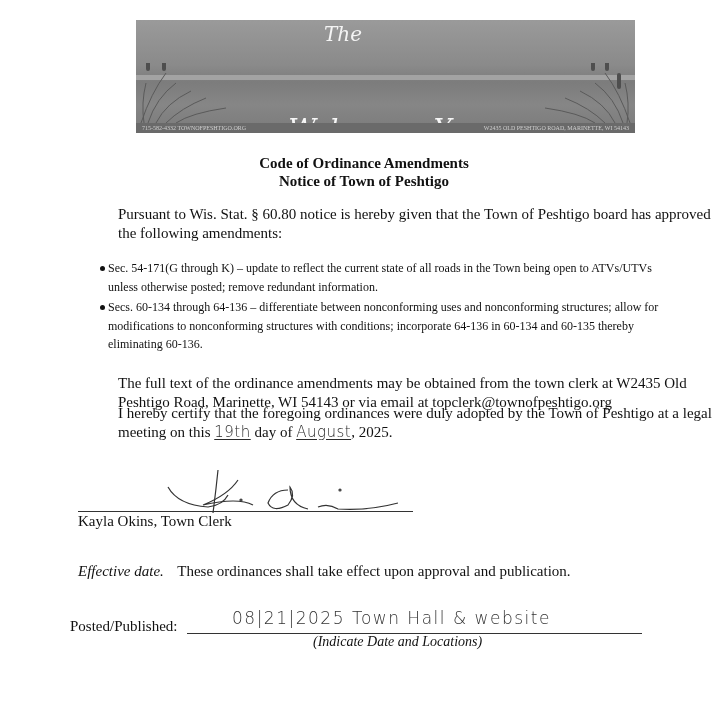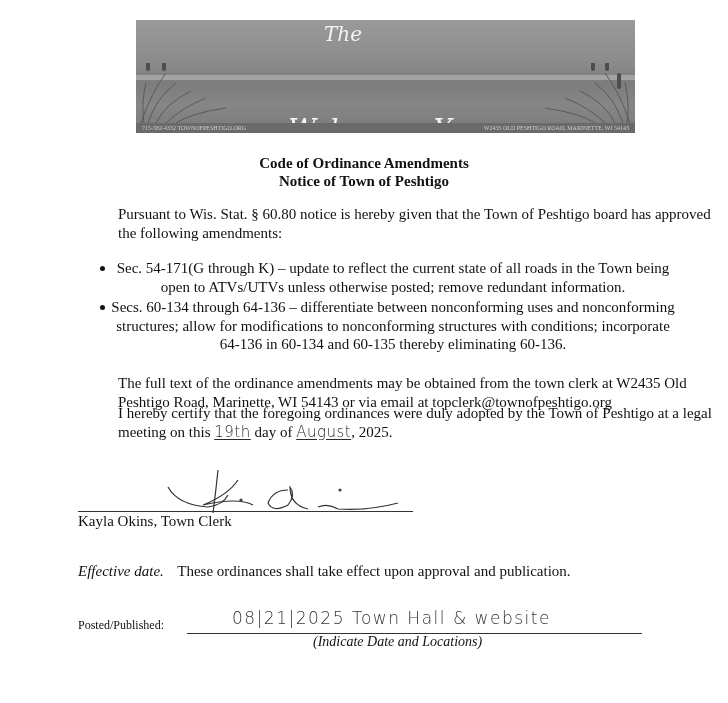--- a/index.html
+++ b/index.html
@@ -104,23 +104,22 @@
       margin-left: 40px;
     }
     .bullets {
       position: absolute;
       left: 78px;
       top: 259px;
       width: 600px;
       margin: 0;
       padding: 0;
       list-style: none;
-      font-size: 15px;
+      font-size: 12px;
       line-height: 18.5px;
-      text-align: center;
     }
     .bullets li {
       position: relative;
       padding-left: 30px;
       margin-bottom: 2px;
     }
     .bullets .dot {
       position: absolute;
       left: 22px;
       top: 7px;
@@ -161,23 +160,23 @@
     }
     .effective {
       position: absolute;
       left: 78px;
       top: 563px;
       font-size: 15px;
     }
     .effective em { margin-right: 10px; margin-top: 48px; }
     .posted-label {
       position: absolute;
-      left: 78px;
+      left: 70px;
       top: 618px;
-      font-size: 12px;
+      font-size: 15px;
     }
     .posted-value {
       position: absolute;
       left: 232px;
       top: 608px;
       font-family: "DejaVu Sans", sans-serif;
       font-size: 17px;
       color: #333;
       letter-spacing: 1.5px;
       font-weight: 300;

